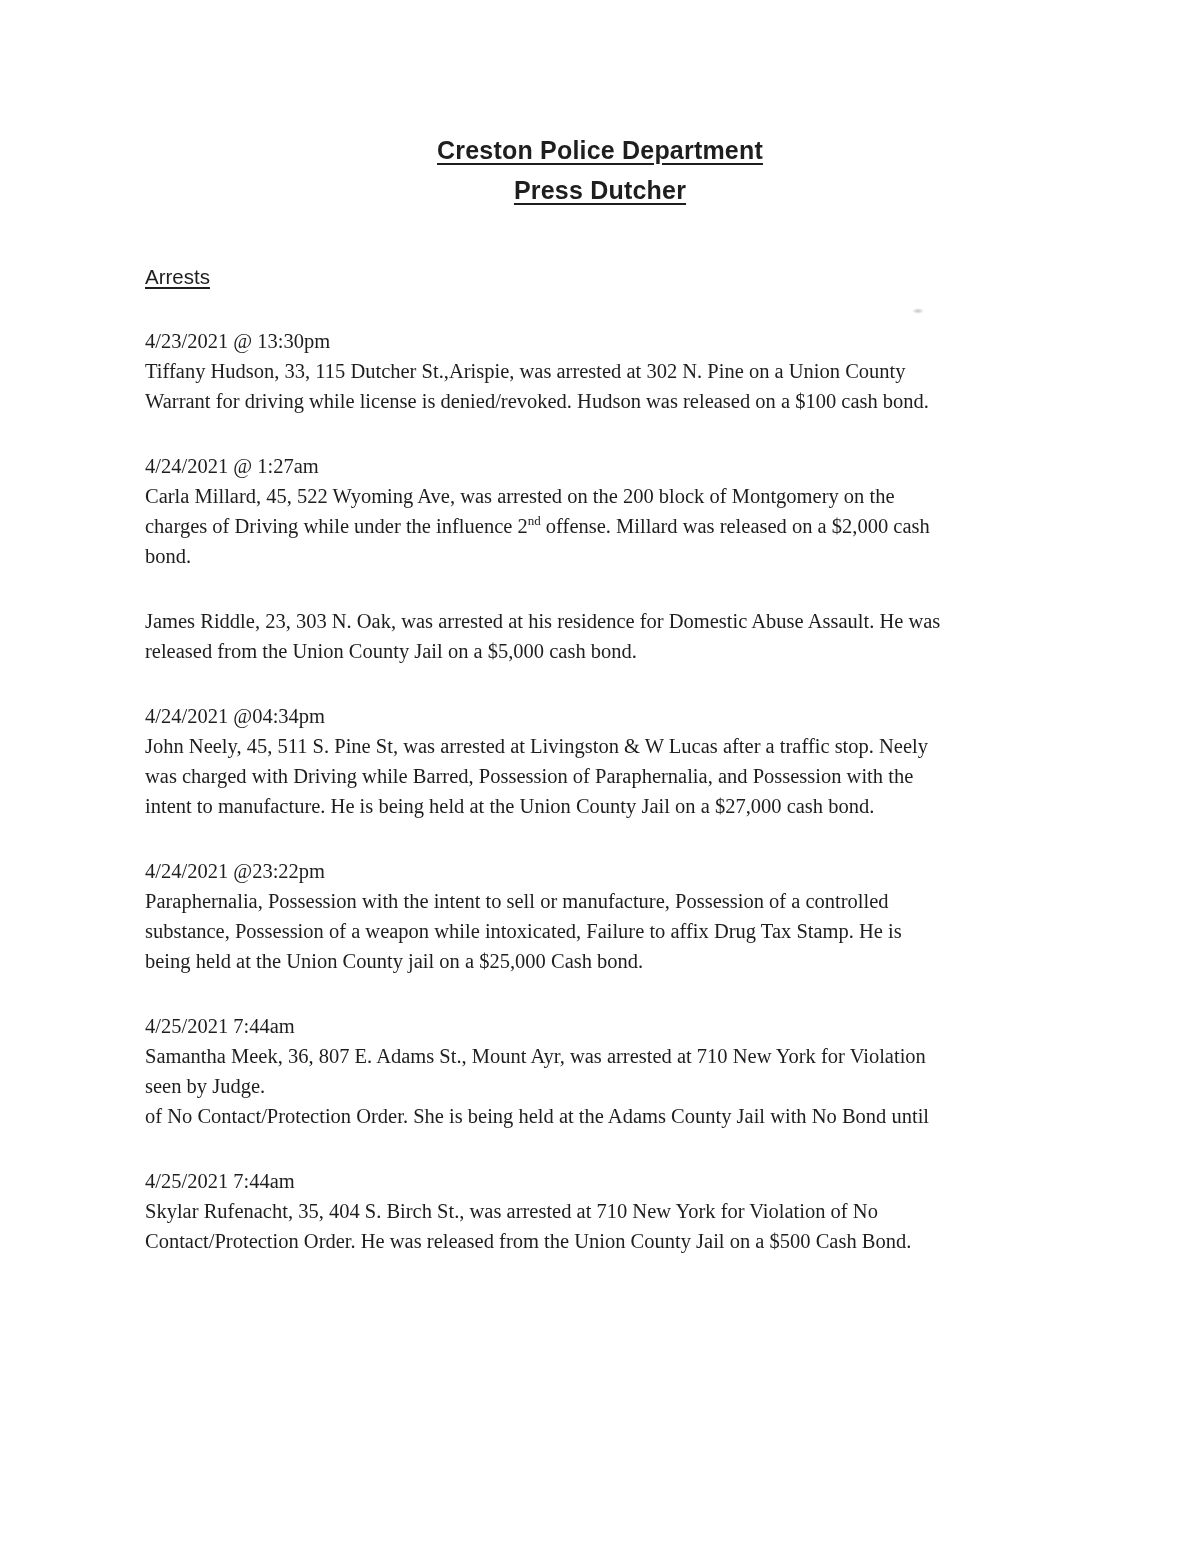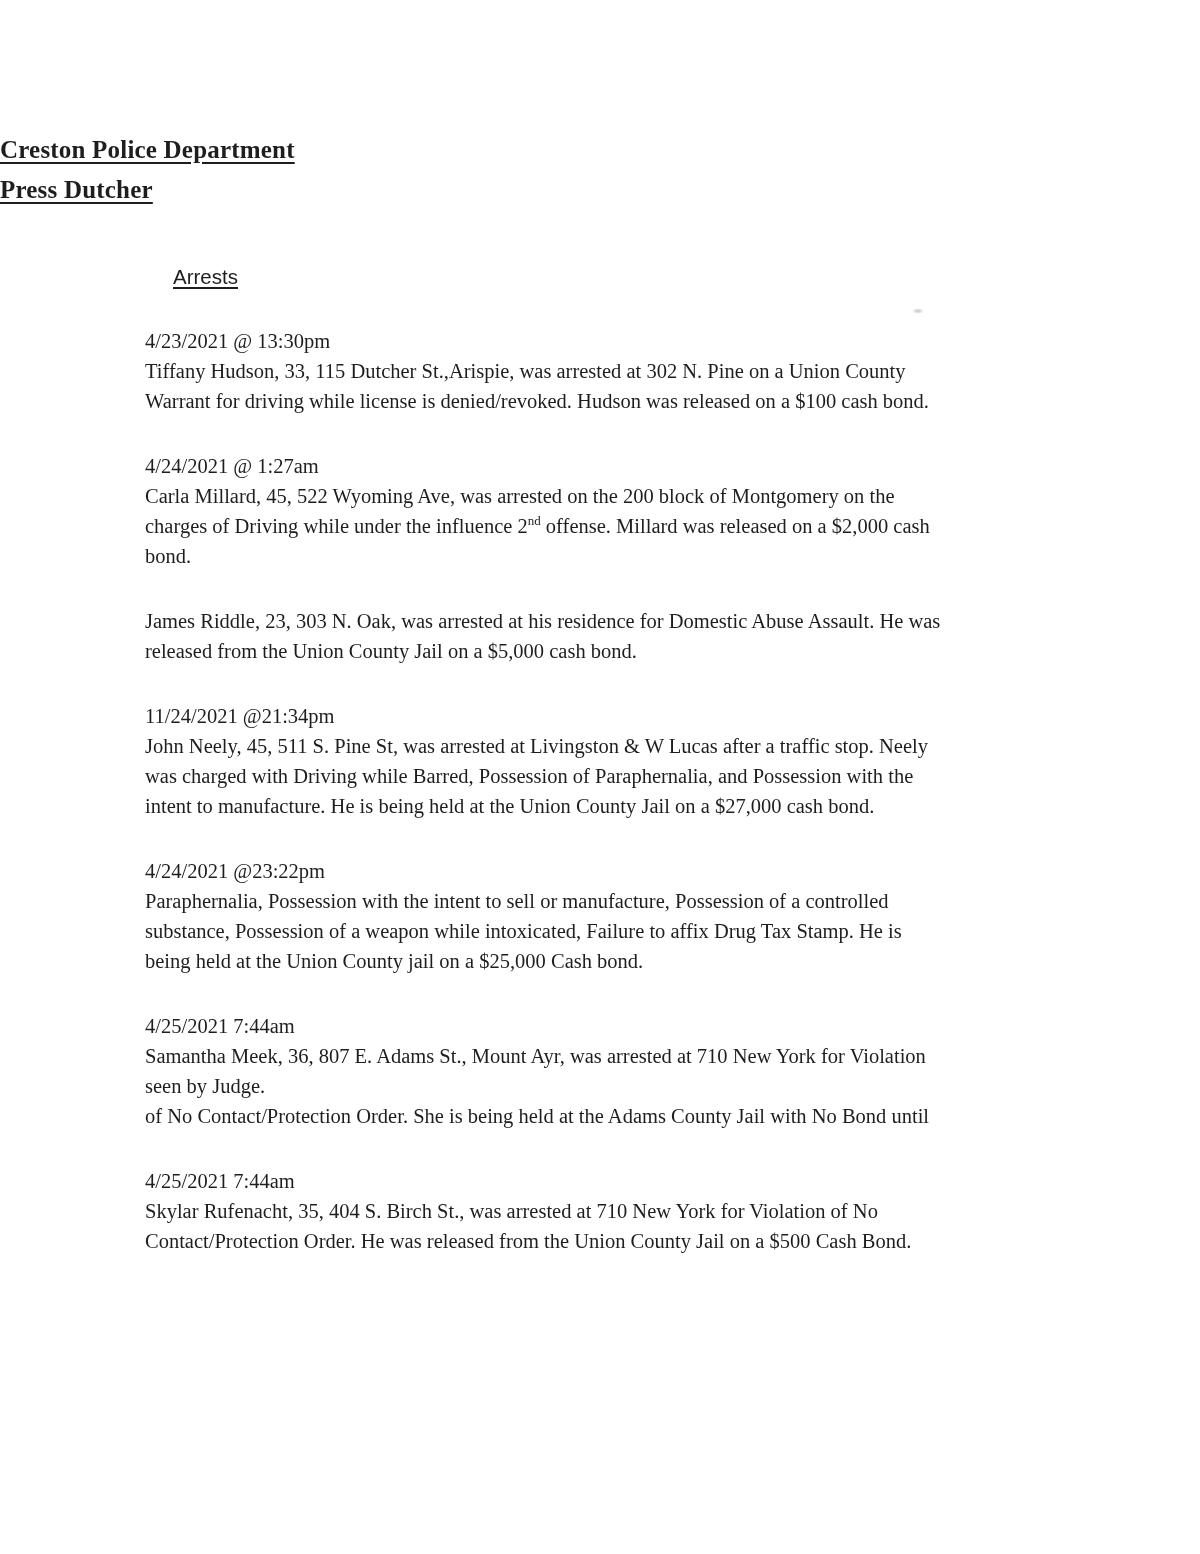--- a/index.html
+++ b/index.html
@@ -11,22 +11,21 @@
     position: relative;
     width: 1200px;
     height: 1554px;
     background: #ffffff;
     font-family: "Liberation Sans", sans-serif;
     color: #1e1e1e;
     overflow: hidden;
   }
   .title-block {
     padding-top: 130px;
-    text-align: left;
-    font-family: Liberation Serif, serif;
+    text-align: center;
   }
   .title-line {
     font-size: 25px;
     font-weight: 700;
     line-height: 40px;
     text-decoration: underline;
     text-decoration-thickness: 2px;
     text-underline-offset: 4px;
     letter-spacing: 0.2px;
   }
@@ -35,21 +34,20 @@
     width: 940px;
   }
   .section-heading {
     margin-top: 52px;
     margin-bottom: 34px;
     font-size: 20.5px;
     line-height: 30px;
     text-decoration: underline;
     text-decoration-thickness: 1.5px;
     text-underline-offset: 3px;
-    margin-left: 28px;
   }
   .entry {
     margin-bottom: 35px;
     font-family: Liberation Serif, serif;
   }
   .entry-line {
     font-size: 20.5px;
     line-height: 30px;
     white-space: nowrap;
   }
@@ -91,21 +89,21 @@
           <div class="entry-line">charges of Driving while under the influence 2<sup>nd</sup> offense. Millard was released on a $2,000 cash</div>
           <div class="entry-line">bond.</div>
         </div>
 
   <div class="entry">
   <div class="entry-line">James Riddle, 23, 303 N. Oak, was arrested at his residence for Domestic Abuse Assault. He was</div>
           <div class="entry-line">released from the Union County Jail on a $5,000 cash bond.</div>
         </div>
 
   <div class="entry">
-    <div class="entry-line entry-datetime">11/24/2021 @21:34pm</div>
+    <div class="entry-line entry-datetime">4/24/2021 @04:34pm</div>
   <div class="entry-line">John Neely, 45, 511 S. Pine St, was arrested at Livingston &amp; W Lucas after a traffic stop. Neely</div>
           <div class="entry-line">was charged with Driving while Barred, Possession of Paraphernalia, and Possession with the</div>
           <div class="entry-line">intent to manufacture. He is being held at the Union County Jail on a $27,000 cash bond.</div>
         </div>
 
   <div class="entry">
     <div class="entry-line entry-datetime">4/24/2021 @23:22pm</div>
           <div class="entry-line">Paraphernalia, Possession with the intent to sell or manufacture, Possession of a controlled</div>
           <div class="entry-line">substance, Possession of a weapon while intoxicated, Failure to affix Drug Tax Stamp. He is</div>
           <div class="entry-line">being held at the Union County jail on a $25,000 Cash bond.</div>

